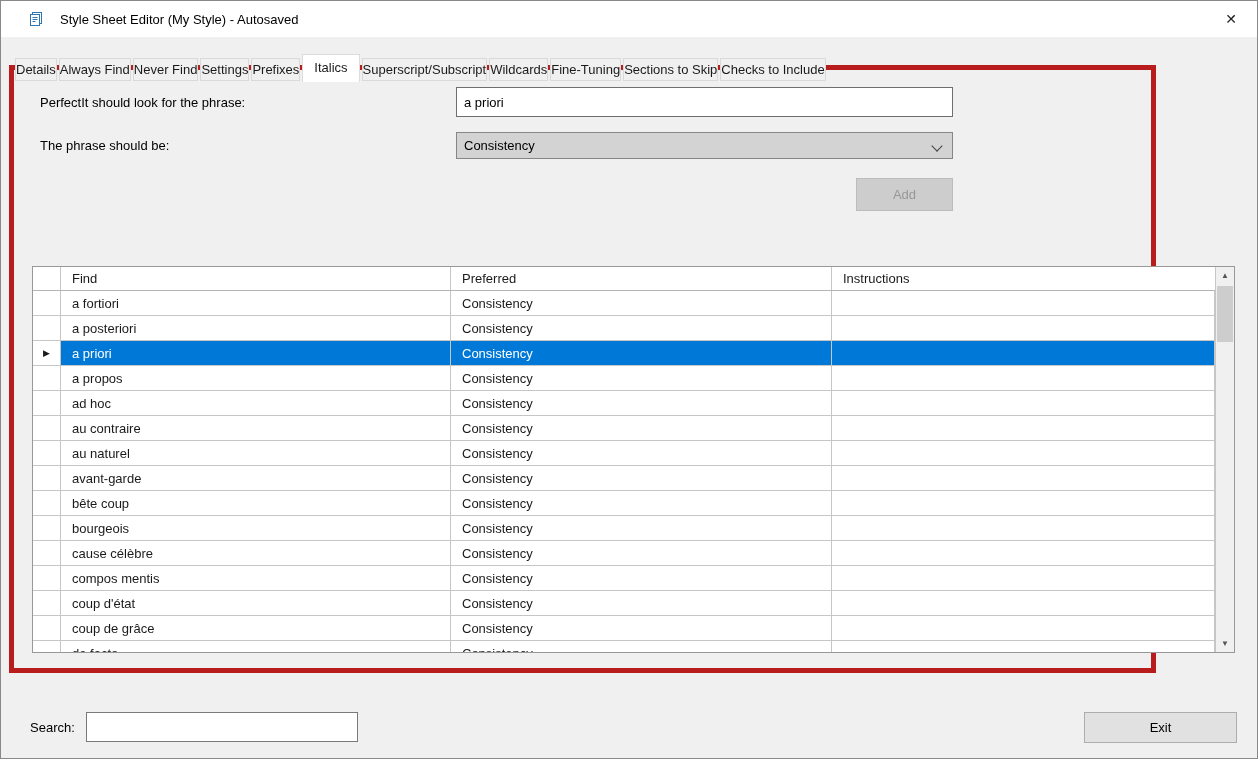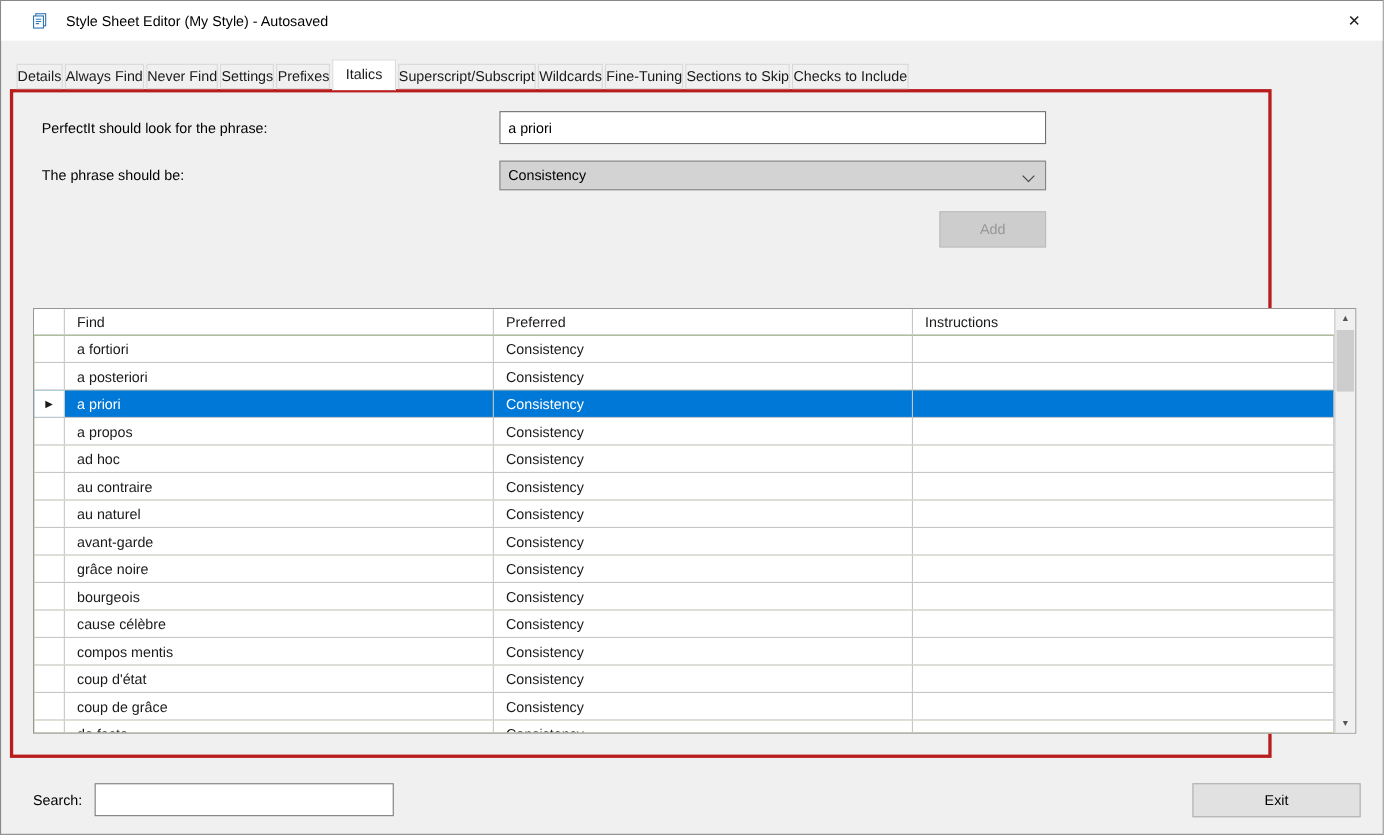--- a/index.html
+++ b/index.html
@@ -19,22 +19,22 @@
 
   
   .tabstrip { position:absolute; left:14px; top:53px; height:28px; display:flex;
               align-items:flex-end; z-index:2; }
   .tab { height:23px; line-height:21px; padding:0 0; font-size:13px; background:#f0f0f0;
          border:1px solid #d9d9d9; margin-right:2px; margin-bottom:1px; color:#1a1a1a;
          white-space:nowrap; cursor:default; }
   .tab.active { height:28px; line-height:25px; background:#ffffff; border:1px solid #dcdcdc;
                 border-bottom:none; margin-bottom:0; padding:0 11px; }
 
-  .tabpage { position:absolute; left:8px; top:80px; width:1147px; height:608px;
-             border:3px solid #b91c1c; background:#f0f0f0; z-index:1; }
+  .tabpage { position:absolute; left:8px; top:64px; width:1147px; height:608px;
+             border:5px solid #b91c1c; background:#f0f0f0; z-index:1; }
 
   .lbl { position:absolute; font-size:13px; color:#000; display:flex; align-items:center; }
   .lbl.phrase { left:26px; top:17px; height:30px; }
   .lbl.type   { left:26px; top:62px; height:27px; }
 
   .text-input { position:absolute; left:442px; top:17px; width:497px; height:30px;
                 border:1px solid #6f6f6f; background:#fff; padding:0 7px; color:#000;
                 font:13px "Liberation Sans", sans-serif; }
   .combo { position:absolute; left:442px; top:62px; width:497px; height:27px;
            background:#d3d3d3; border:1px solid #868686; display:flex; align-items:center;
@@ -48,21 +48,21 @@
 
   
   .gridwrap { position:absolute; left:18px; top:196px; width:1203px; height:387px;
               border:1px solid #989898; background:#fff; display:flex; }
   .gridmain { width:1182px; height:100%; overflow:hidden; }
   .ghead { display:flex; height:24px; background:#fff; border-bottom:1px solid #b5b5b5; }
   .hcell { font-size:13px; color:#1a1a1a; padding-left:11px; display:flex; align-items:center;
            border-right:1px solid #c6c6c6; }
   .gutterh { width:28px; padding-left:0; }
   .col0 { width:390px; } .col1 { width:381px; } .col2 { flex:1; border-right:none; }
-  .gbody { height:361px; overflow:hidden; background:#4d7c0f; }
+  .gbody { height:361px; overflow:hidden; background:#be185d; }
   .grow { display:flex; height:25px; border-bottom:1px solid #c6c6c6; background:#fff; cursor:default; }
   .gcell { font-size:13px; color:#1a1a1a; padding-left:11px; display:flex; align-items:center;
            border-right:1px solid #c6c6c6; overflow:hidden; white-space:nowrap; }
   .gcell.gutter { width:28px; padding-left:0; justify-content:center; }
   .grow.selected .gcell { color:#fff; }
   .grow.selected .gcell.gutter { background:#fff; color:#1a1a1a; font-size:9px; }
 
   .scrollbar { width:19px; height:100%; background:#f0f0f0; border-left:1px solid #c6c6c6;
                position:relative; }
   .sb-arrow { position:absolute; left:0; width:18px; height:17px; display:flex;
@@ -178,21 +178,21 @@
               <div class="gcell col2"></div>
             </div>
             <div class="grow">
               <div class="gcell gutter"></div>
               <div class="gcell col0">avant-garde</div>
               <div class="gcell col1">Consistency</div>
               <div class="gcell col2"></div>
             </div>
             <div class="grow">
               <div class="gcell gutter"></div>
-              <div class="gcell col0">grâce noire</div>
+              <div class="gcell col0">bête coup</div>
               <div class="gcell col1">Consistency</div>
               <div class="gcell col2"></div>
             </div>
             <div class="grow">
               <div class="gcell gutter"></div>
               <div class="gcell col0">bourgeois</div>
               <div class="gcell col1">Consistency</div>
               <div class="gcell col2"></div>
             </div>
             <div class="grow">

